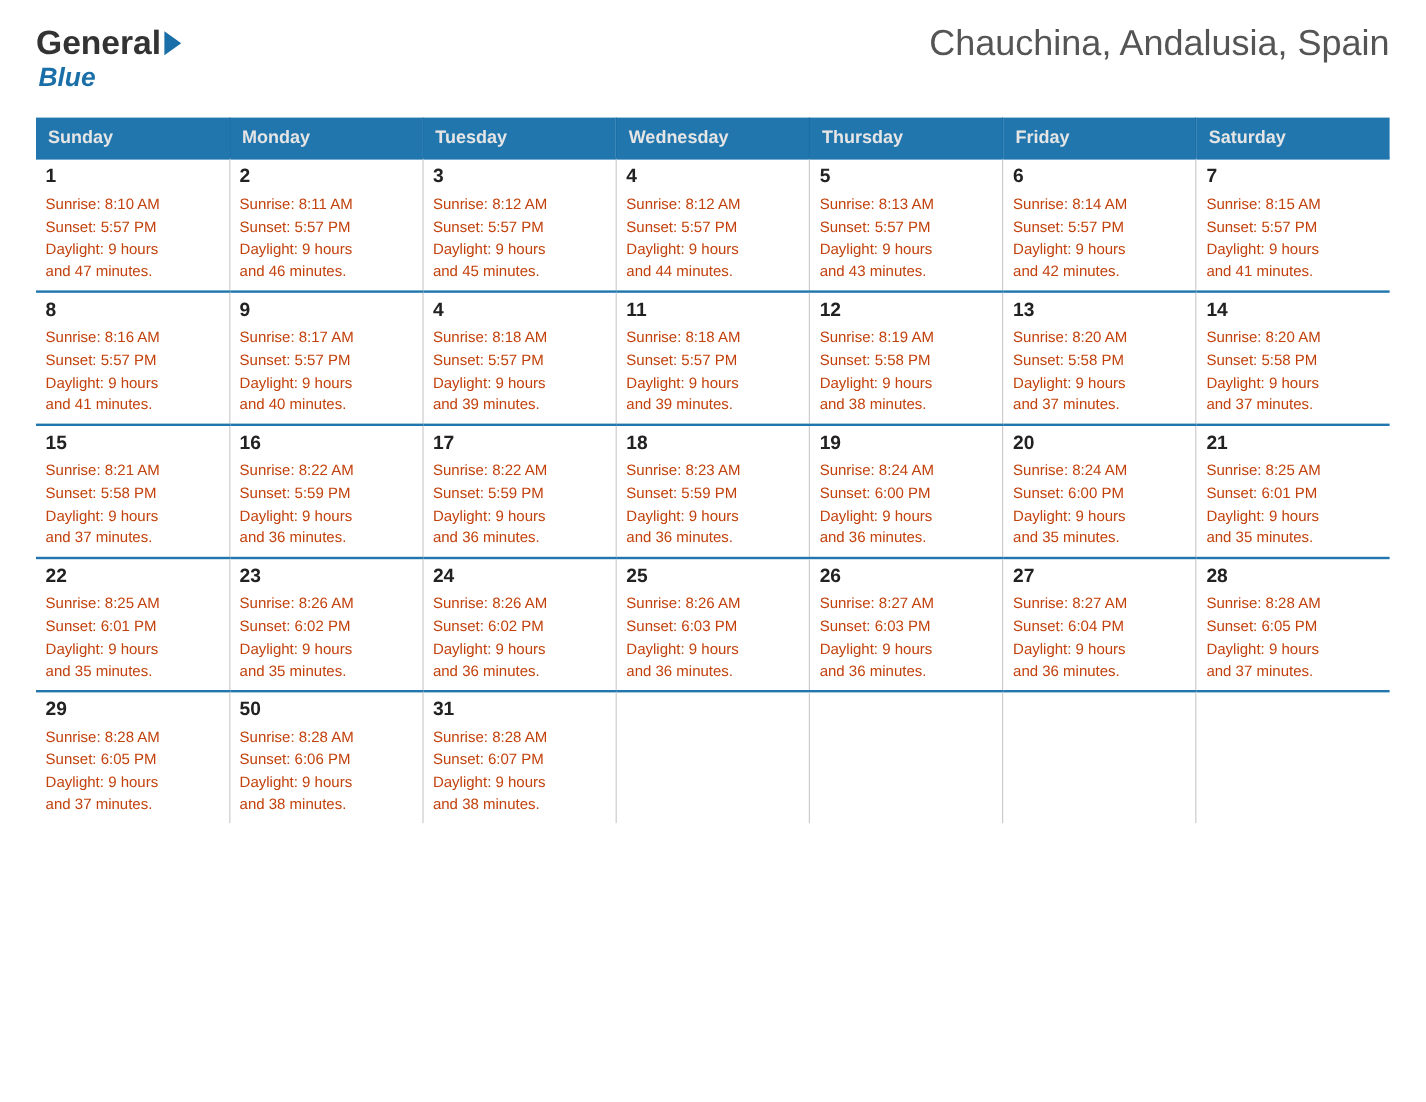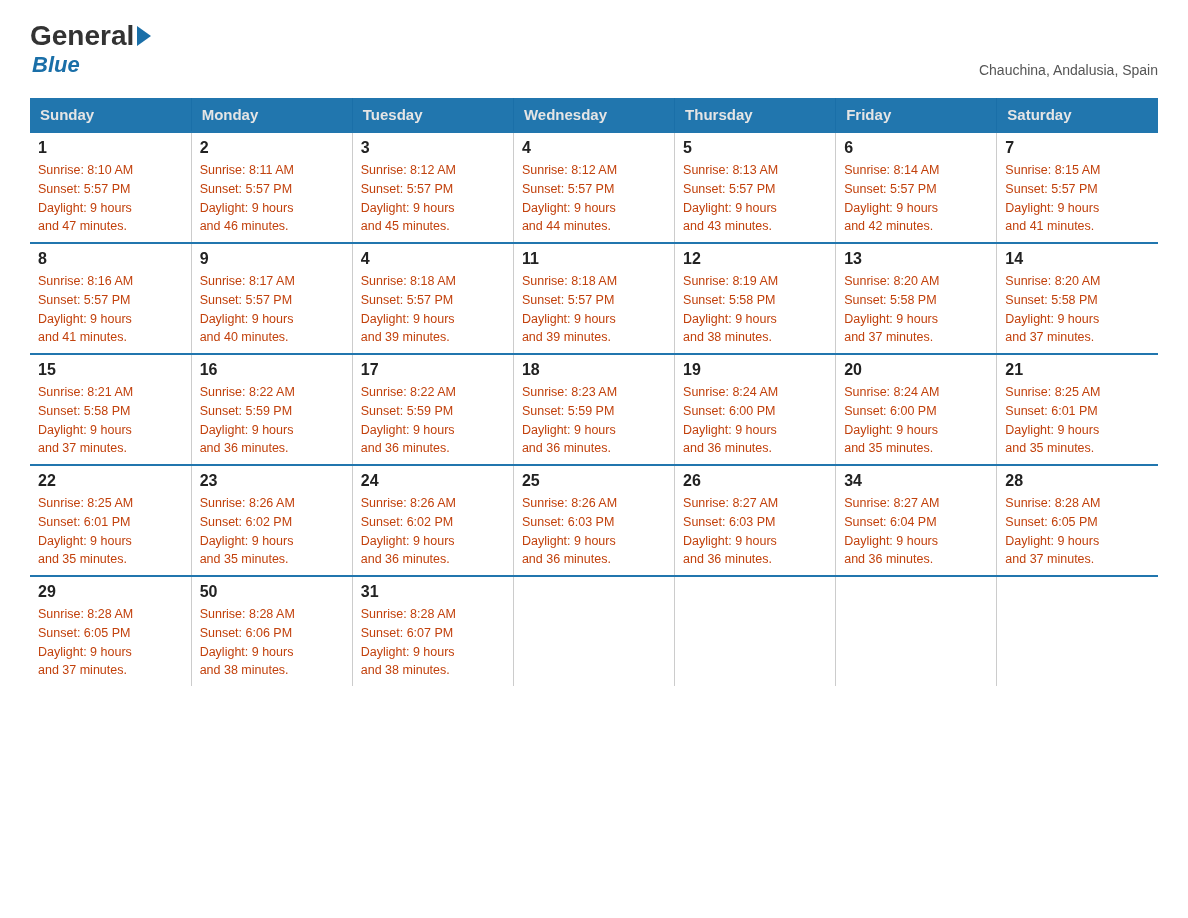--- a/index.html
+++ b/index.html
@@ -7,21 +7,21 @@
       font-family: Arial, sans-serif;
       background: #fff;
       color: #333;
       width: 1188px;
       min-height: 918px;
       padding: 20px 30px;
     }
     .header {
       display: flex;
       justify-content: space-between;
-      align-items: flex-end;
+      align-items: flex-start;
       margin-bottom: 20px;
     }
     .logo {
       display: flex;
       flex-direction: column;
       align-items: flex-start;
     }
     .logo-general {
       font-size: 28px;
       font-weight: bold;
@@ -48,21 +48,21 @@
     .title-block {
       text-align: right;
     }
     .title-block h1 {
       font-size: 48px;
       font-weight: bold;
       color: #222;
       line-height: 1.1;
     }
     .title-block h2 {
-      font-size: 14px;
+      font-size: 30px;
       font-weight: normal;
       color: #555;
     }
     table {
       width: 100%;
       border-collapse: collapse;
       font-size: 13px;
     }
     thead tr th {
       background-color: #2176ae;
@@ -364,21 +364,21 @@
         <td>
         <span class="day-num">26</span>
         <span class="day-info">
           Sunrise: 8:27 AM<br>
           Sunset: 6:03 PM<br>
           Daylight: 9 hours<br>
           and 36 minutes.
         </span>
       </td>
         <td>
-        <span class="day-num">34</span>
+        <span class="day-num">27</span>
         <span class="day-info">
           Sunrise: 8:27 AM<br>
           Sunset: 6:04 PM<br>
           Daylight: 9 hours<br>
           and 36 minutes.
         </span>
       </td>
         <td>
         <span class="day-num">28</span>
         <span class="day-info">

